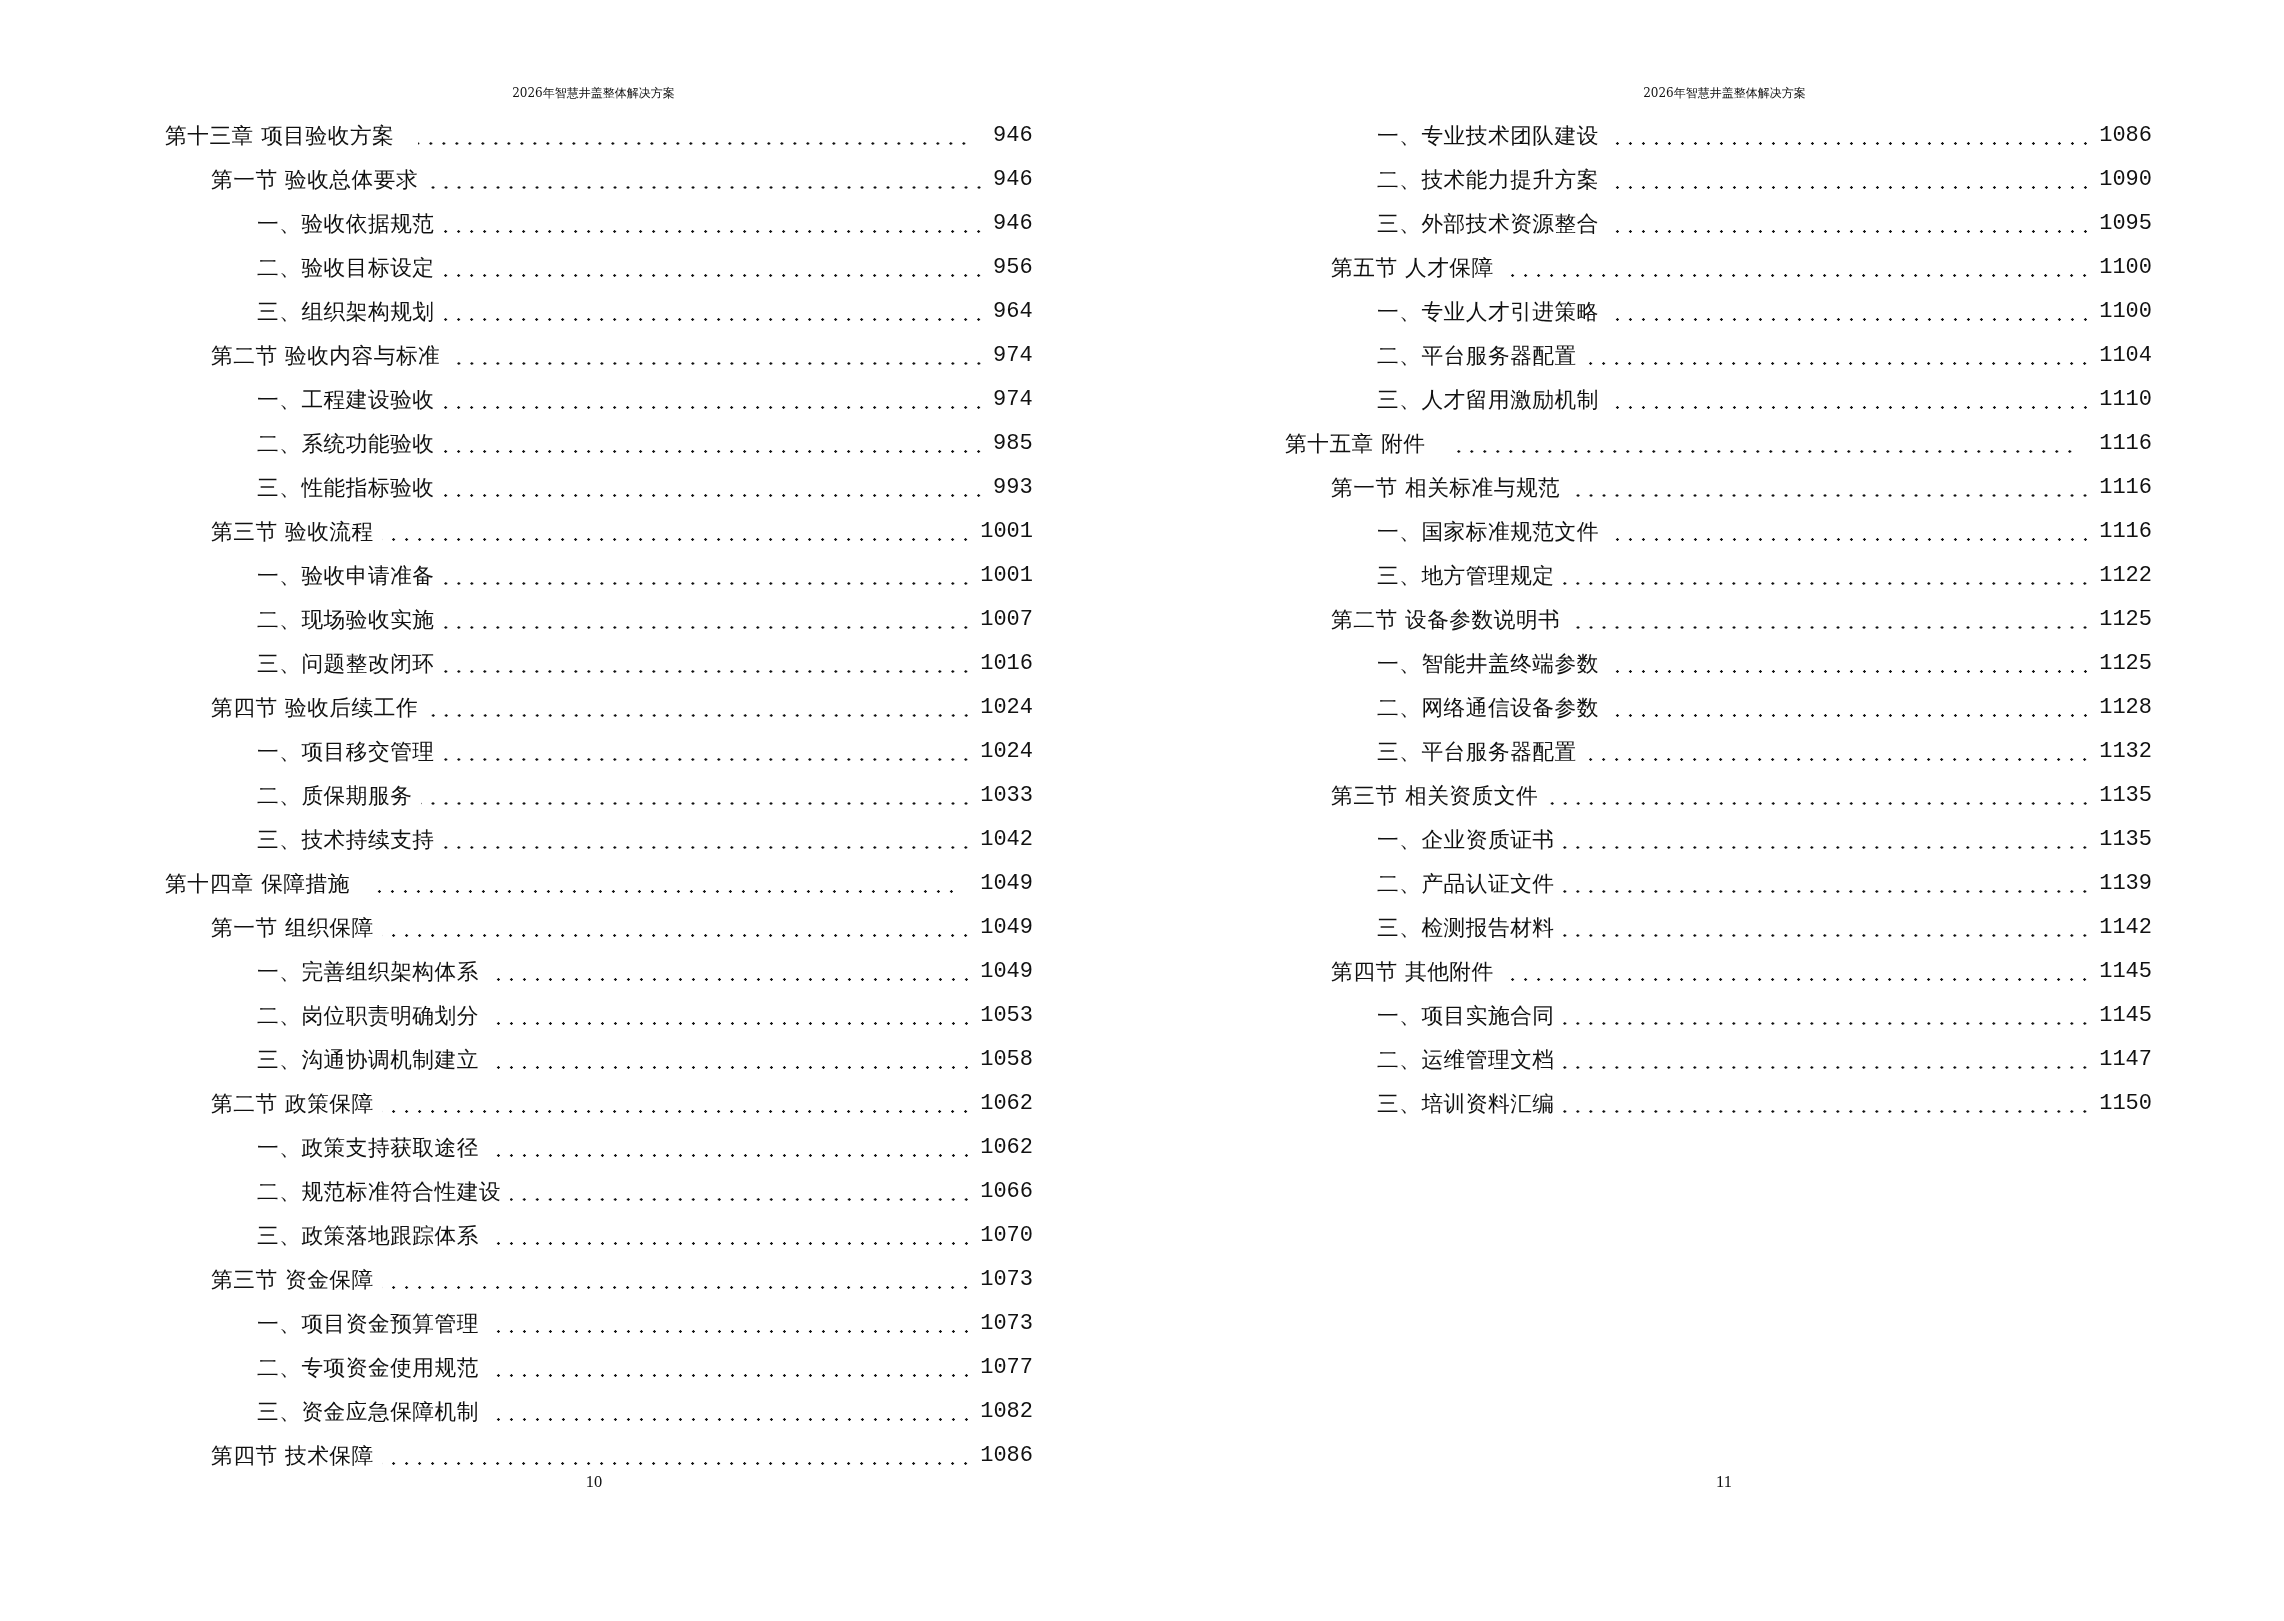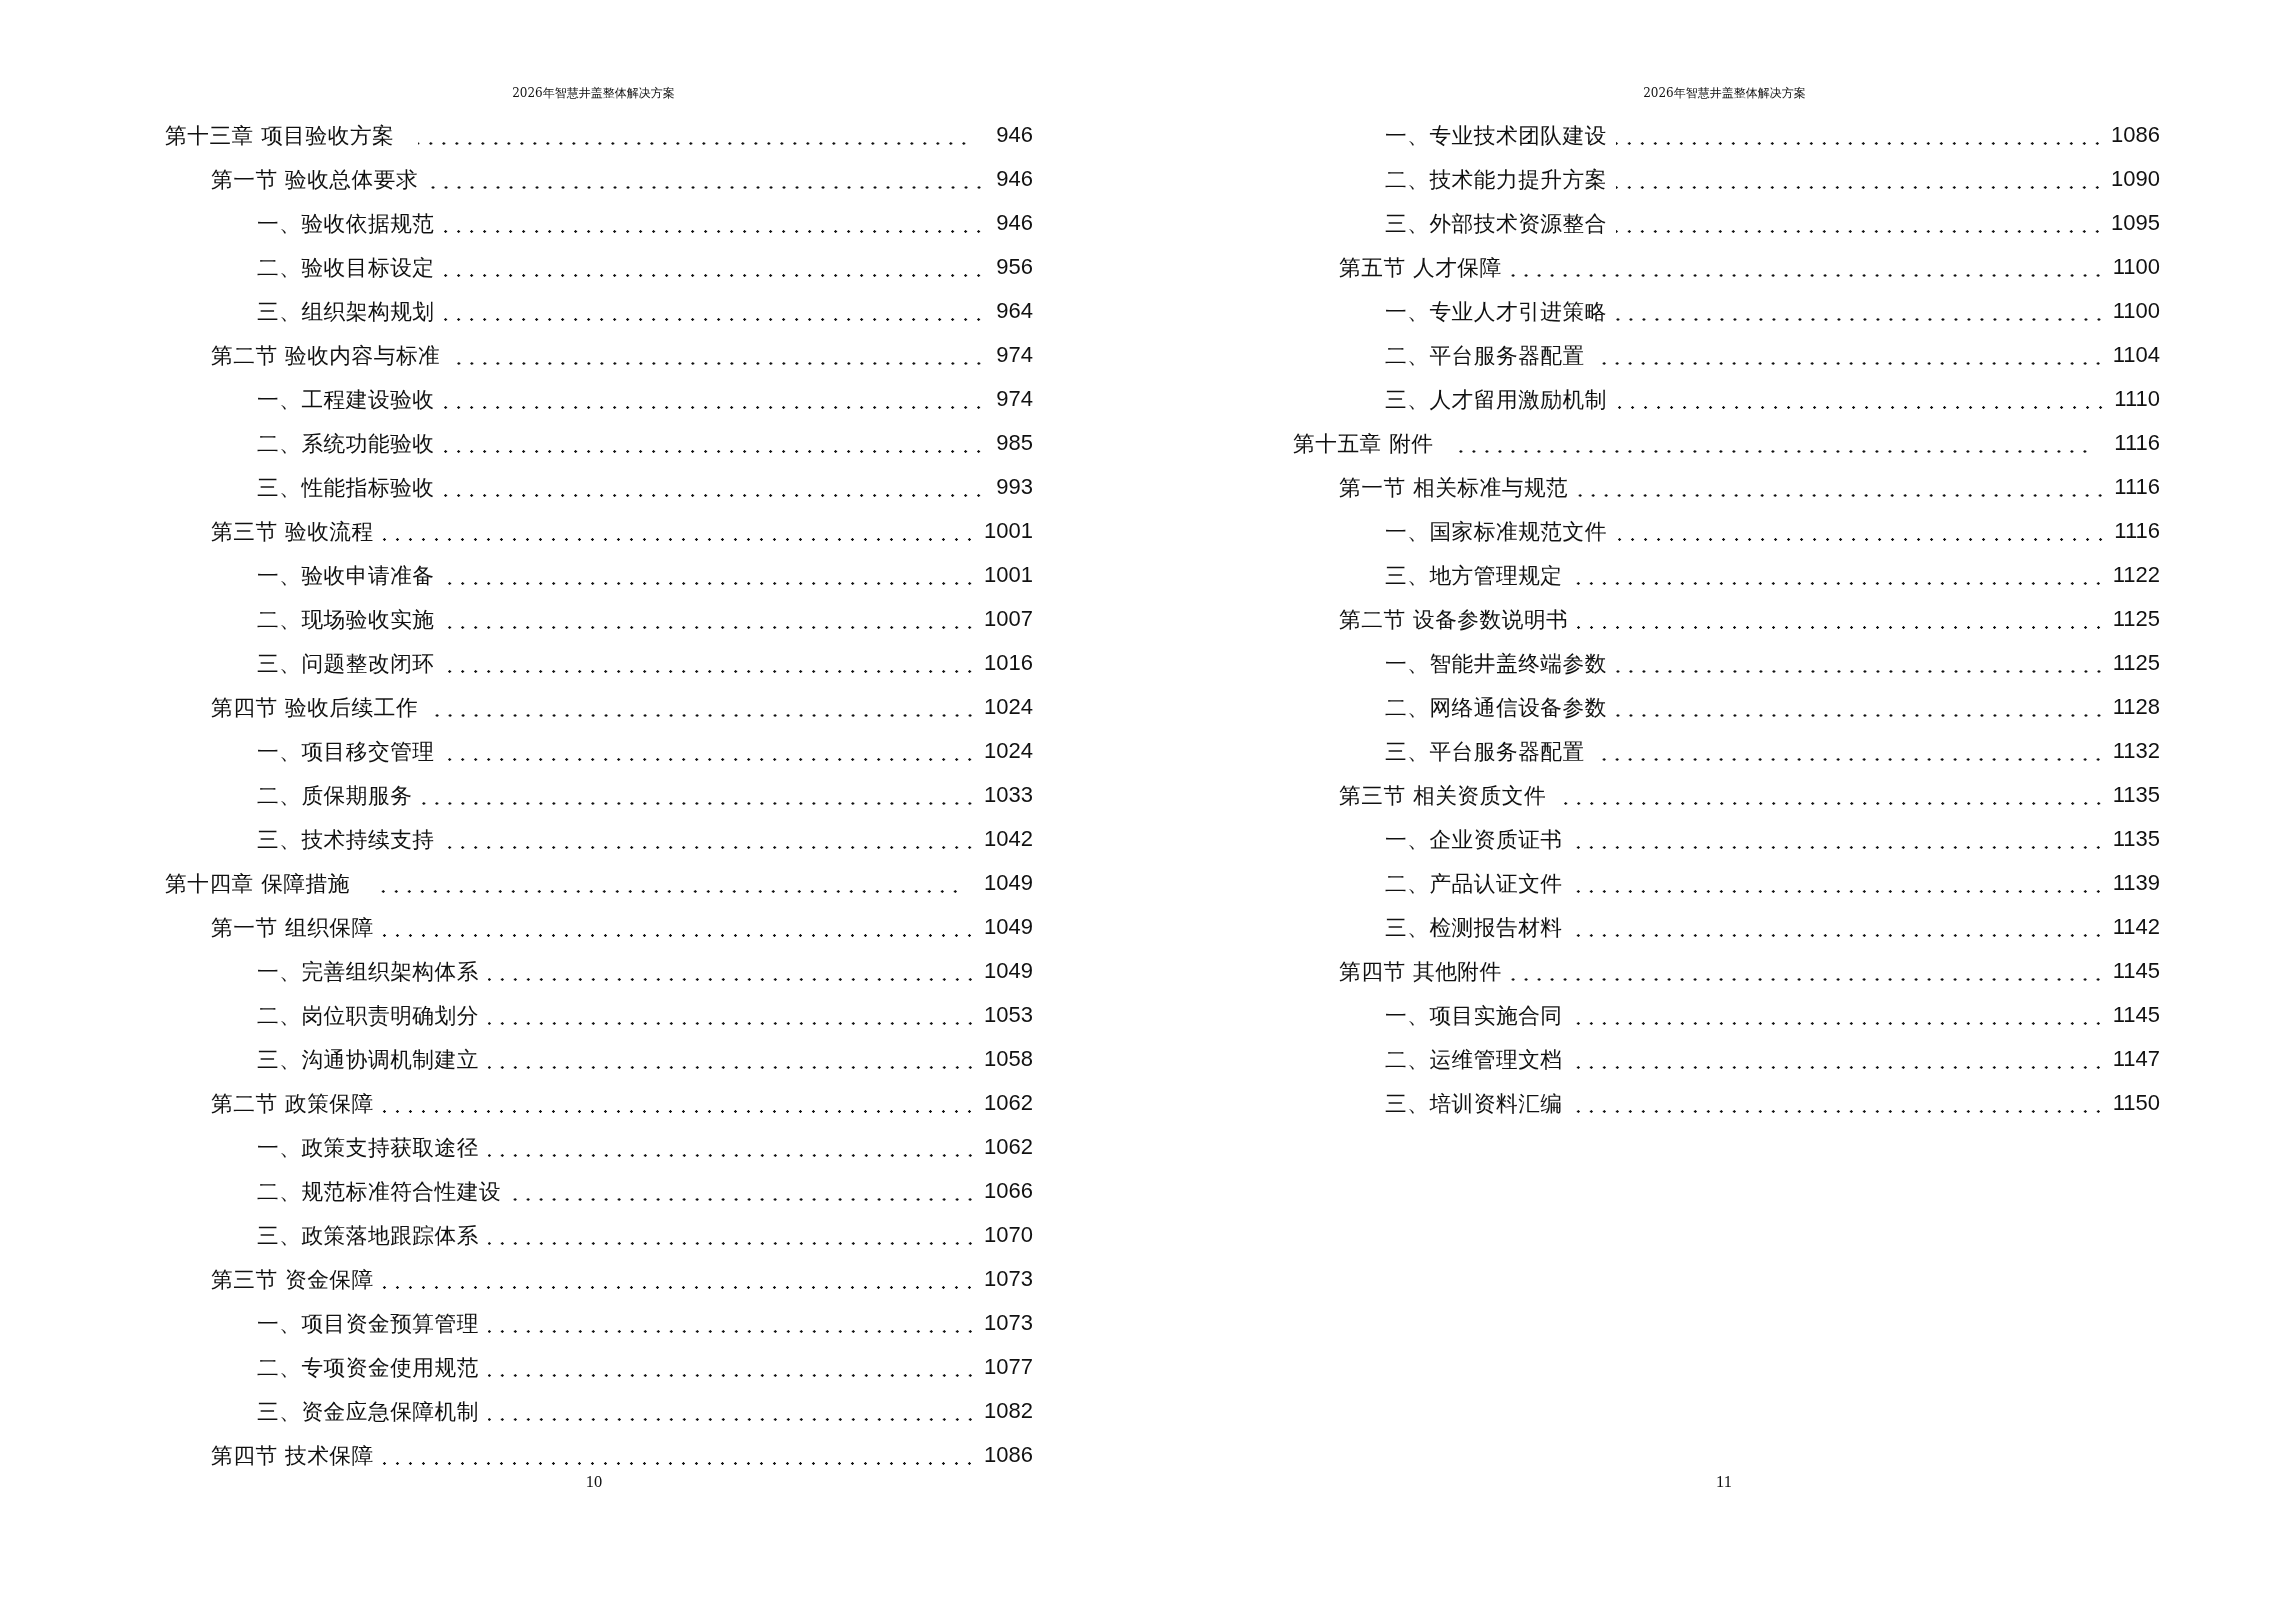--- a/index.html
+++ b/index.html
@@ -37,21 +37,21 @@
   .page-right .running-header { left: 486px; width: 193px; }
 
   .toc {
     position: absolute;
     top: 113px;
     margin: 0;
     padding: 0;
     list-style: none;
   }
   .page-left .toc { left: 165px; width: 868px; }
-  .page-right .toc { left: 151px; width: 867px; }
+  .page-right .toc { left: 143px; width: 867px; }
 
   .toc-row {
     position: relative;
     height: 44px;
     display: flex;
     align-items: center;
     font-size: 21.7px;
     white-space: nowrap;
   }
   .toc-row.level-1 { padding-left: 0; gap: 15px; }
@@ -70,23 +70,23 @@
     margin: 0 4.8px;
     overflow: hidden;
     background-image: radial-gradient(circle, #111 1.3px, transparent 1.4px);
     background-size: 13px 4.8px;
     background-repeat: repeat-x;
     background-position: right 16.4px;
   }
   .toc-page {
     flex: 0 0 auto;
     min-width: 40px;
-    text-align: right;
+    text-align: left;
     padding-left: 2.9px;
-    font-family: Liberation Sans, sans-serif;
+    font-family: Liberation Mono, monospace;
     font-size: 22px;
   }
 
   .page-number {
     position: absolute;
     top: 1470px;
     height: 24px;
     line-height: 24px;
     font-size: 16.4px;
     text-align: center;

